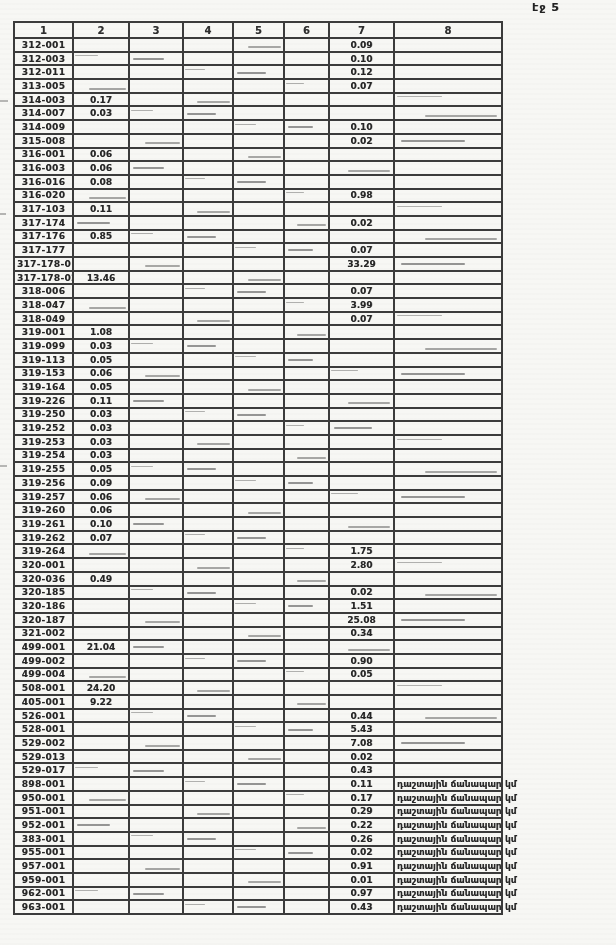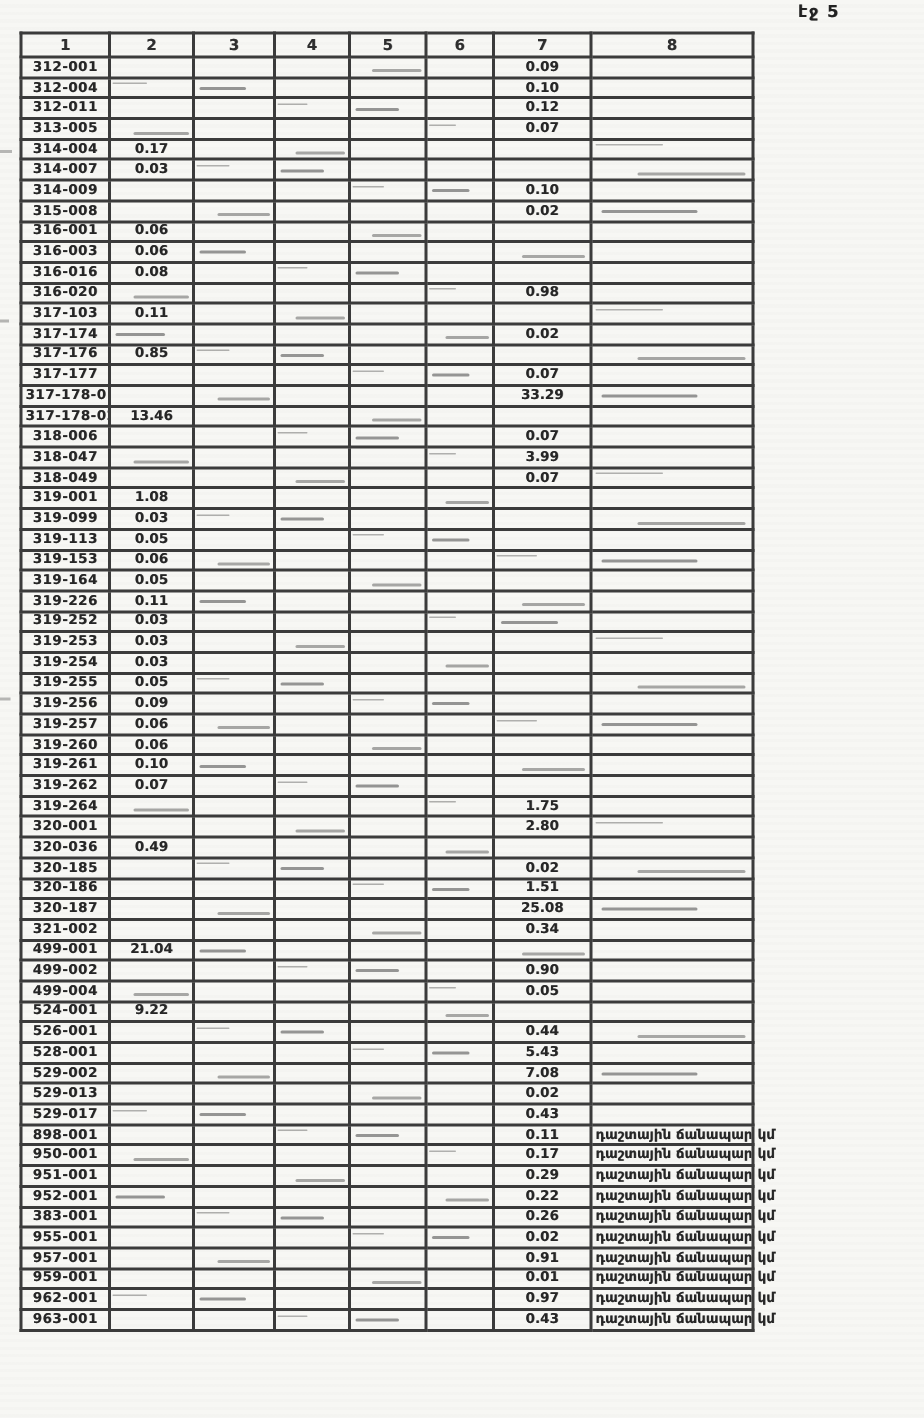--- a/index.html
+++ b/index.html
@@ -125,21 +125,21 @@
           <td class="c-num"></td>
           <td></td>
           <td></td>
           <td class="s2"></td>
           <td></td>
           <td class="c-num">0.09</td>
           <td class="c-desc"></td>
           <td class="margin-col"></td>
         </tr>
         <tr>
-          <td class="c-code">312-004</td>
+          <td class="c-code">312-003</td>
           <td class="c-num s3"></td>
           <td class="s1"></td>
           <td></td>
           <td></td>
           <td></td>
           <td class="c-num">0.10</td>
           <td class="c-desc"></td>
           <td class="margin-col"></td>
         </tr>
         <tr>
@@ -158,21 +158,21 @@
           <td class="c-num s2"></td>
           <td></td>
           <td></td>
           <td></td>
           <td class="s3"></td>
           <td class="c-num">0.07</td>
           <td class="c-desc"></td>
           <td class="margin-col"></td>
         </tr>
         <tr>
-          <td class="c-code">314-004</td>
+          <td class="c-code">314-003</td>
           <td class="c-num">0.17</td>
           <td></td>
           <td class="s2"></td>
           <td></td>
           <td></td>
           <td class="c-num"></td>
           <td class="c-desc s3"></td>
           <td class="margin-col"></td>
         </tr>
         <tr>
@@ -411,20 +411,31 @@
           <td class="c-num">0.11</td>
           <td class="s1"></td>
           <td></td>
           <td></td>
           <td></td>
           <td class="c-num s2"></td>
           <td class="c-desc"></td>
           <td class="margin-col"></td>
         </tr>
         <tr>
+          <td class="c-code">319-250</td>
+          <td class="c-num">0.03</td>
+          <td></td>
+          <td class="s3"></td>
+          <td class="s1"></td>
+          <td></td>
+          <td class="c-num"></td>
+          <td class="c-desc"></td>
+          <td class="margin-col"></td>
+        </tr>
+        <tr>
           <td class="c-code">319-252</td>
           <td class="c-num">0.03</td>
           <td></td>
           <td></td>
           <td></td>
           <td class="s3"></td>
           <td class="c-num s1"></td>
           <td class="c-desc"></td>
           <td class="margin-col"></td>
         </tr>
@@ -620,21 +631,32 @@
           <td class="c-num s2"></td>
           <td></td>
           <td></td>
           <td></td>
           <td class="s3"></td>
           <td class="c-num">0.05</td>
           <td class="c-desc"></td>
           <td class="margin-col"></td>
         </tr>
         <tr>
-          <td class="c-code">524-001</td>
+          <td class="c-code">508-001</td>
+          <td class="c-num">24.20</td>
+          <td></td>
+          <td class="s2"></td>
+          <td></td>
+          <td></td>
+          <td class="c-num"></td>
+          <td class="c-desc s3"></td>
+          <td class="margin-col"></td>
+        </tr>
+        <tr>
+          <td class="c-code">405-001</td>
           <td class="c-num">9.22</td>
           <td></td>
           <td></td>
           <td></td>
           <td class="s2"></td>
           <td class="c-num"></td>
           <td class="c-desc"></td>
           <td class="margin-col"></td>
         </tr>
         <tr>

